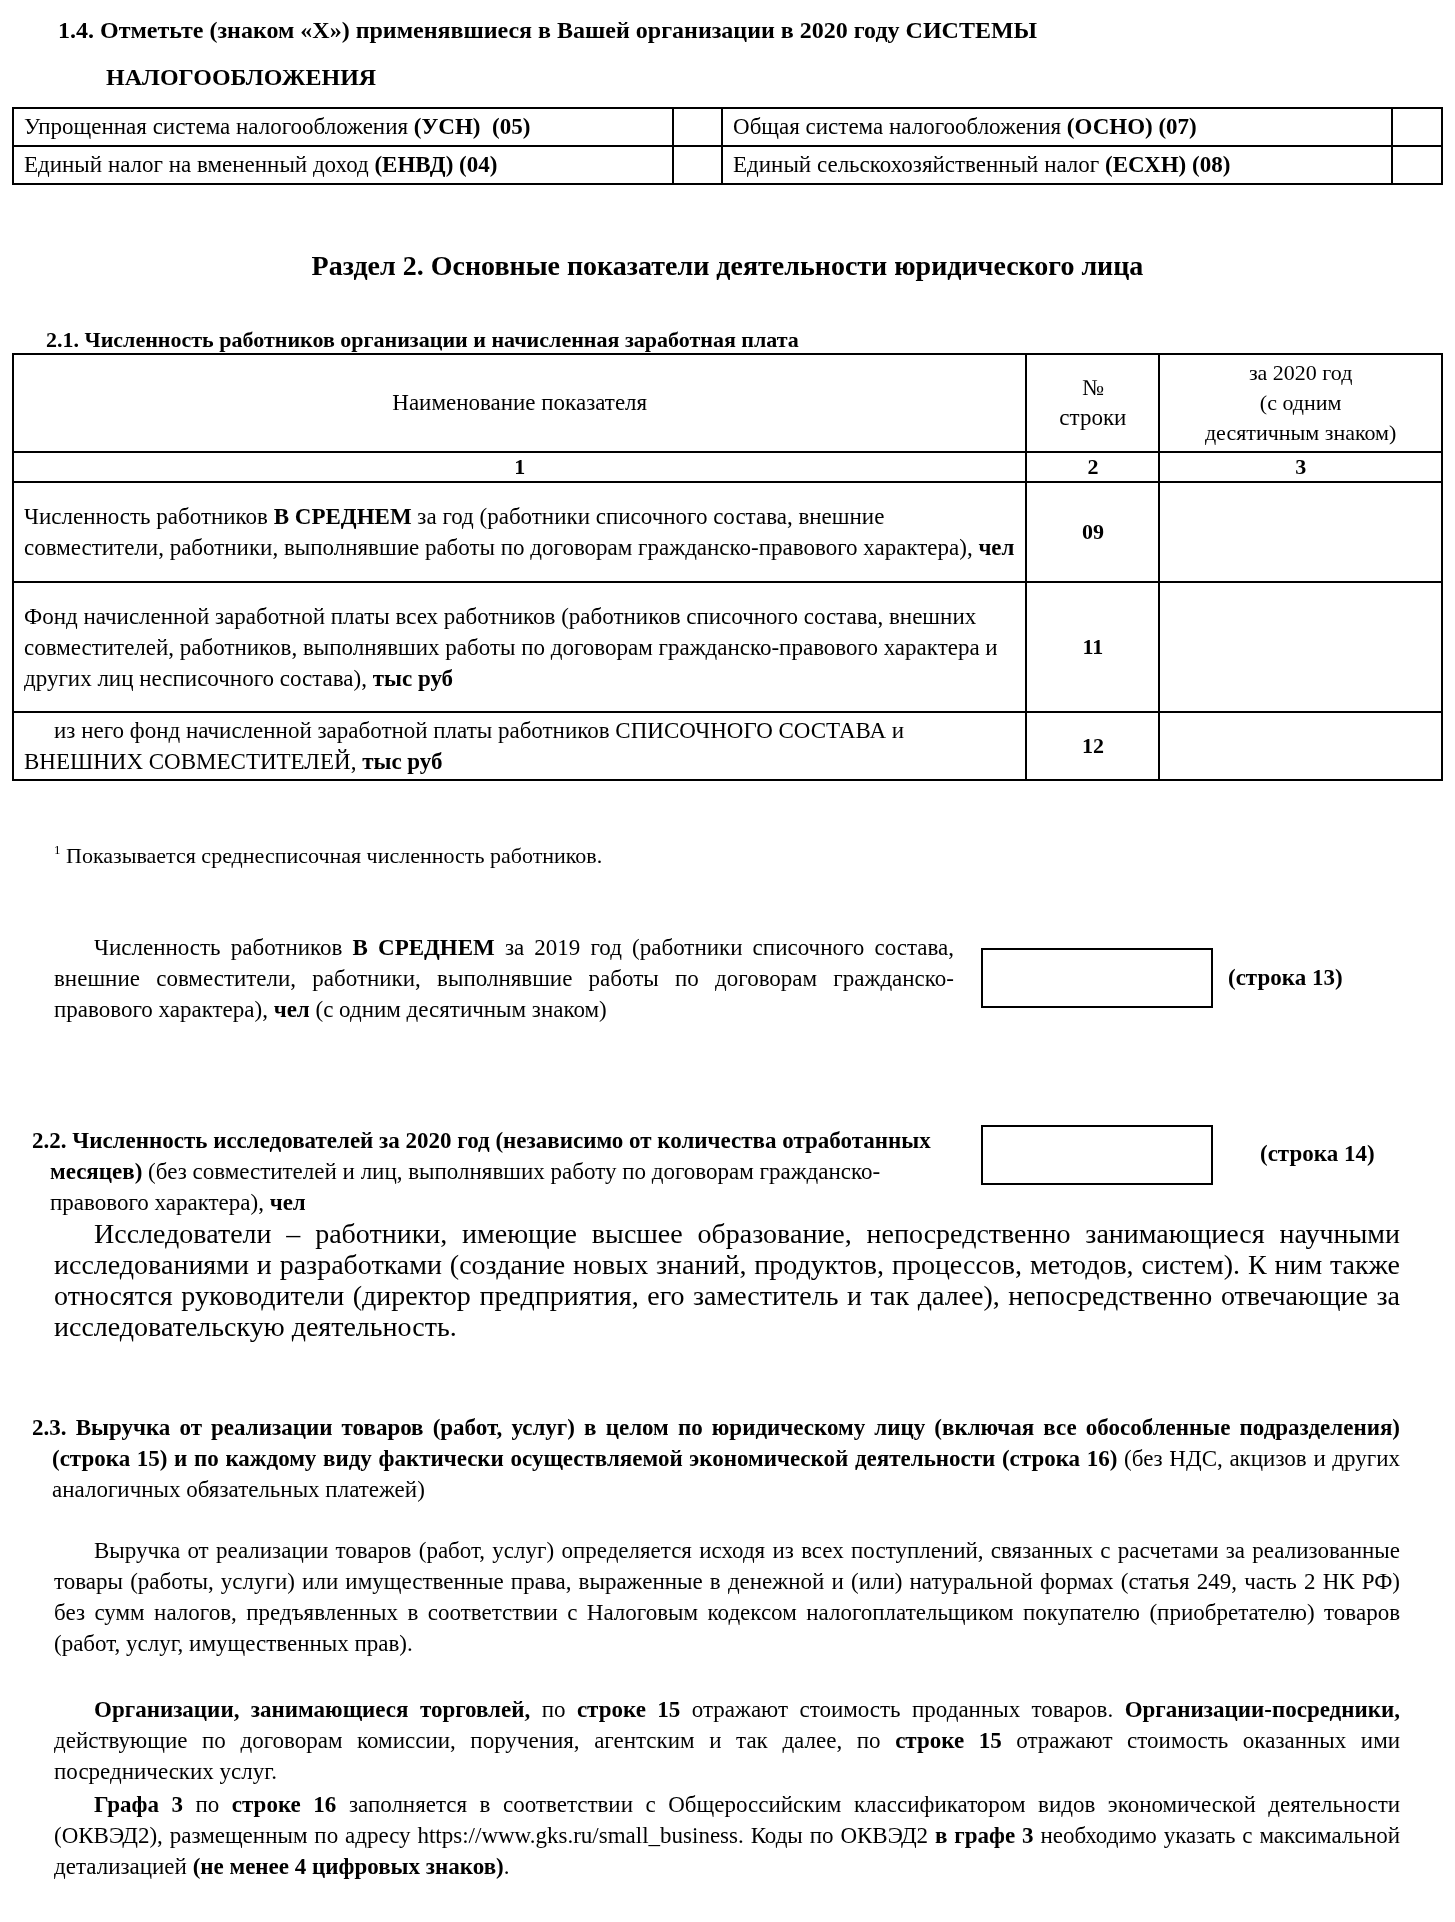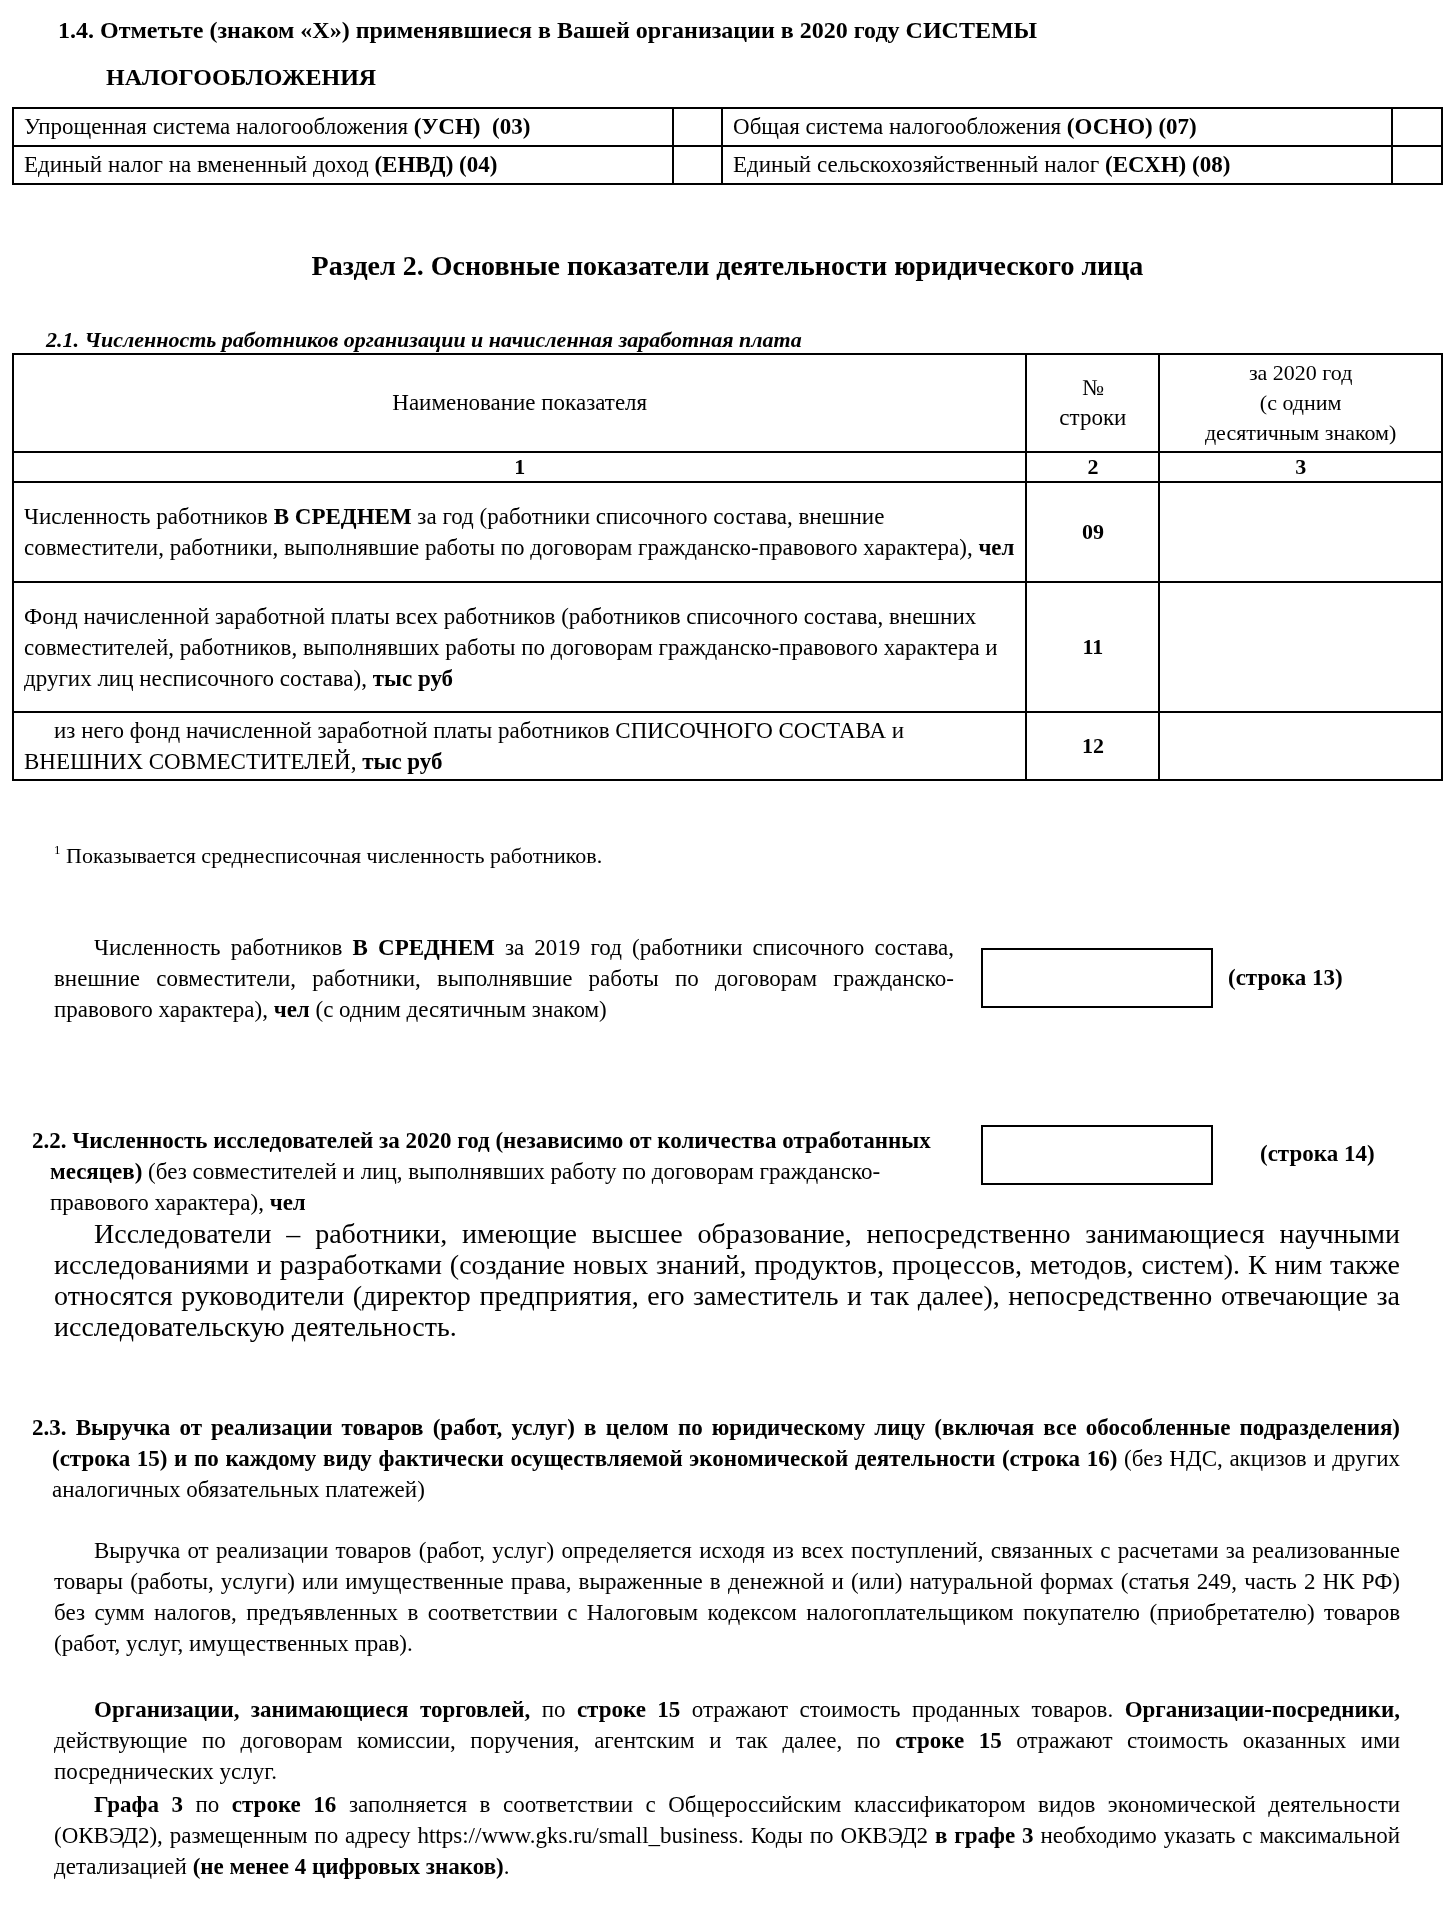--- a/index.html
+++ b/index.html
@@ -21,21 +21,21 @@
   
   table { border-collapse: collapse; }
   #taxTable { left: 12px; top: 107px; width: 1431px; }
   #taxTable td { border: 2.5px solid #000; height: 38px; padding: 0 10px; font-size: 23px; white-space: nowrap; vertical-align: middle; }
   #taxTable td.chk { padding: 0; }
 
   
   #sec2 { left: 0; top: 250px; width: 1455px; text-align: center; font-weight: bold; font-size: 28px; }
 
   
-  #h21 { left: 46px; top: 327px; font-weight: bold; font-size: 22px; font-style: italic; }
+  #h21 { left: 46px; top: 327px; font-weight: bold; font-size: 22px; }
 
   
   #indTable { left: 12px; top: 353px; width: 1431px; }
   #indTable td { border: 2.5px solid #000; font-size: 23px; vertical-align: middle; }
   #indTable .hdr td { height: 98px; text-align: center; line-height: 30px; }
   #indTable .hdr td.colnum { font-size: 22px; }
   #indTable .num td { height: 30px; text-align: center; font-size: 22px; font-weight: bold; }
   #indTable td.name { padding: 2px 10px; line-height: 31px; text-align: left; }
   #indTable td.name.ind { text-indent: 30px; }
   #indTable td.code { text-align: center; font-weight: bold; font-size: 22px; }
@@ -78,21 +78,21 @@
 
 <table id="taxTable" class="abs">
   <colgroup>
     <col style="width:661px">
       <col style="width:49px">
       <col style="width:671px">
       <col style="width:50px">
   </colgroup>
   <tbody>
       <tr>
-    <td><span>Упрощенная система налогообложения </span><b>(УСН)</b>&nbsp; <b>(03)</b></td>
+    <td><span>Упрощенная система налогообложения </span><b>(УСН)</b>&nbsp; <b>(05)</b></td>
     <td class="chk"></td>
     <td><span>Общая система налогообложения </span><b>(ОСНО)</b> <b>(07)</b></td>
     <td class="chk"></td>
   </tr>
   <tr>
     <td><span>Единый налог на вмененный доход </span><b>(ЕНВД)</b> <b>(04)</b></td>
     <td class="chk"></td>
     <td><span>Единый сельскохозяйственный налог </span><b>(ЕСХН)</b> <b>(08)</b></td>
     <td class="chk"></td>
   </tr>

